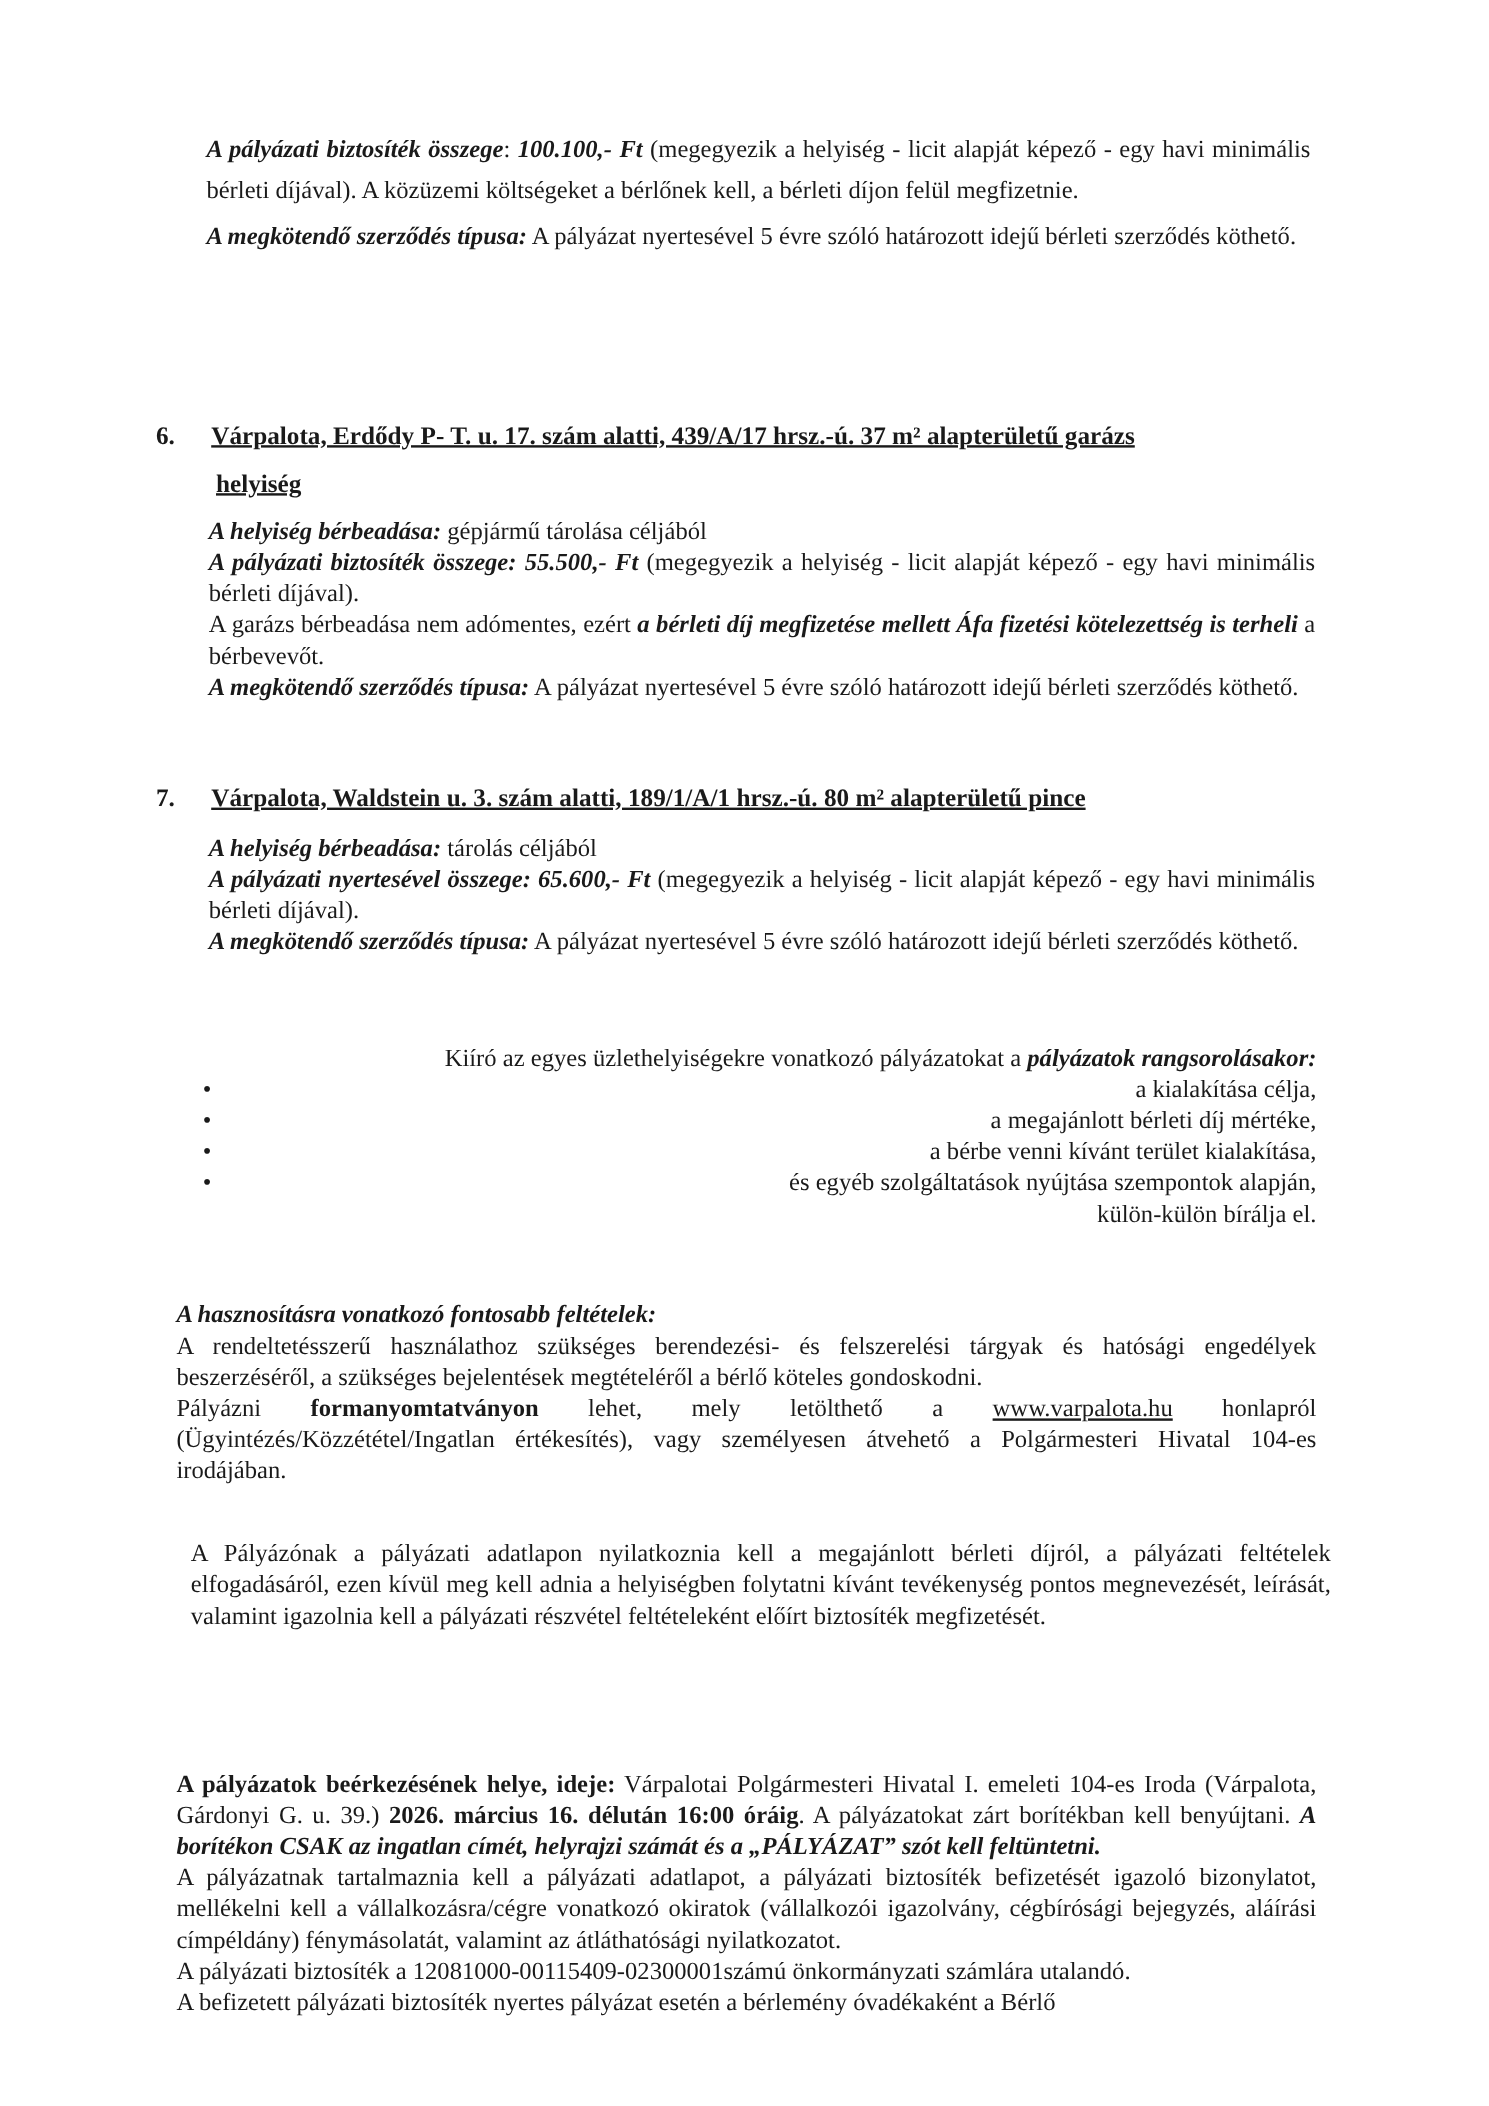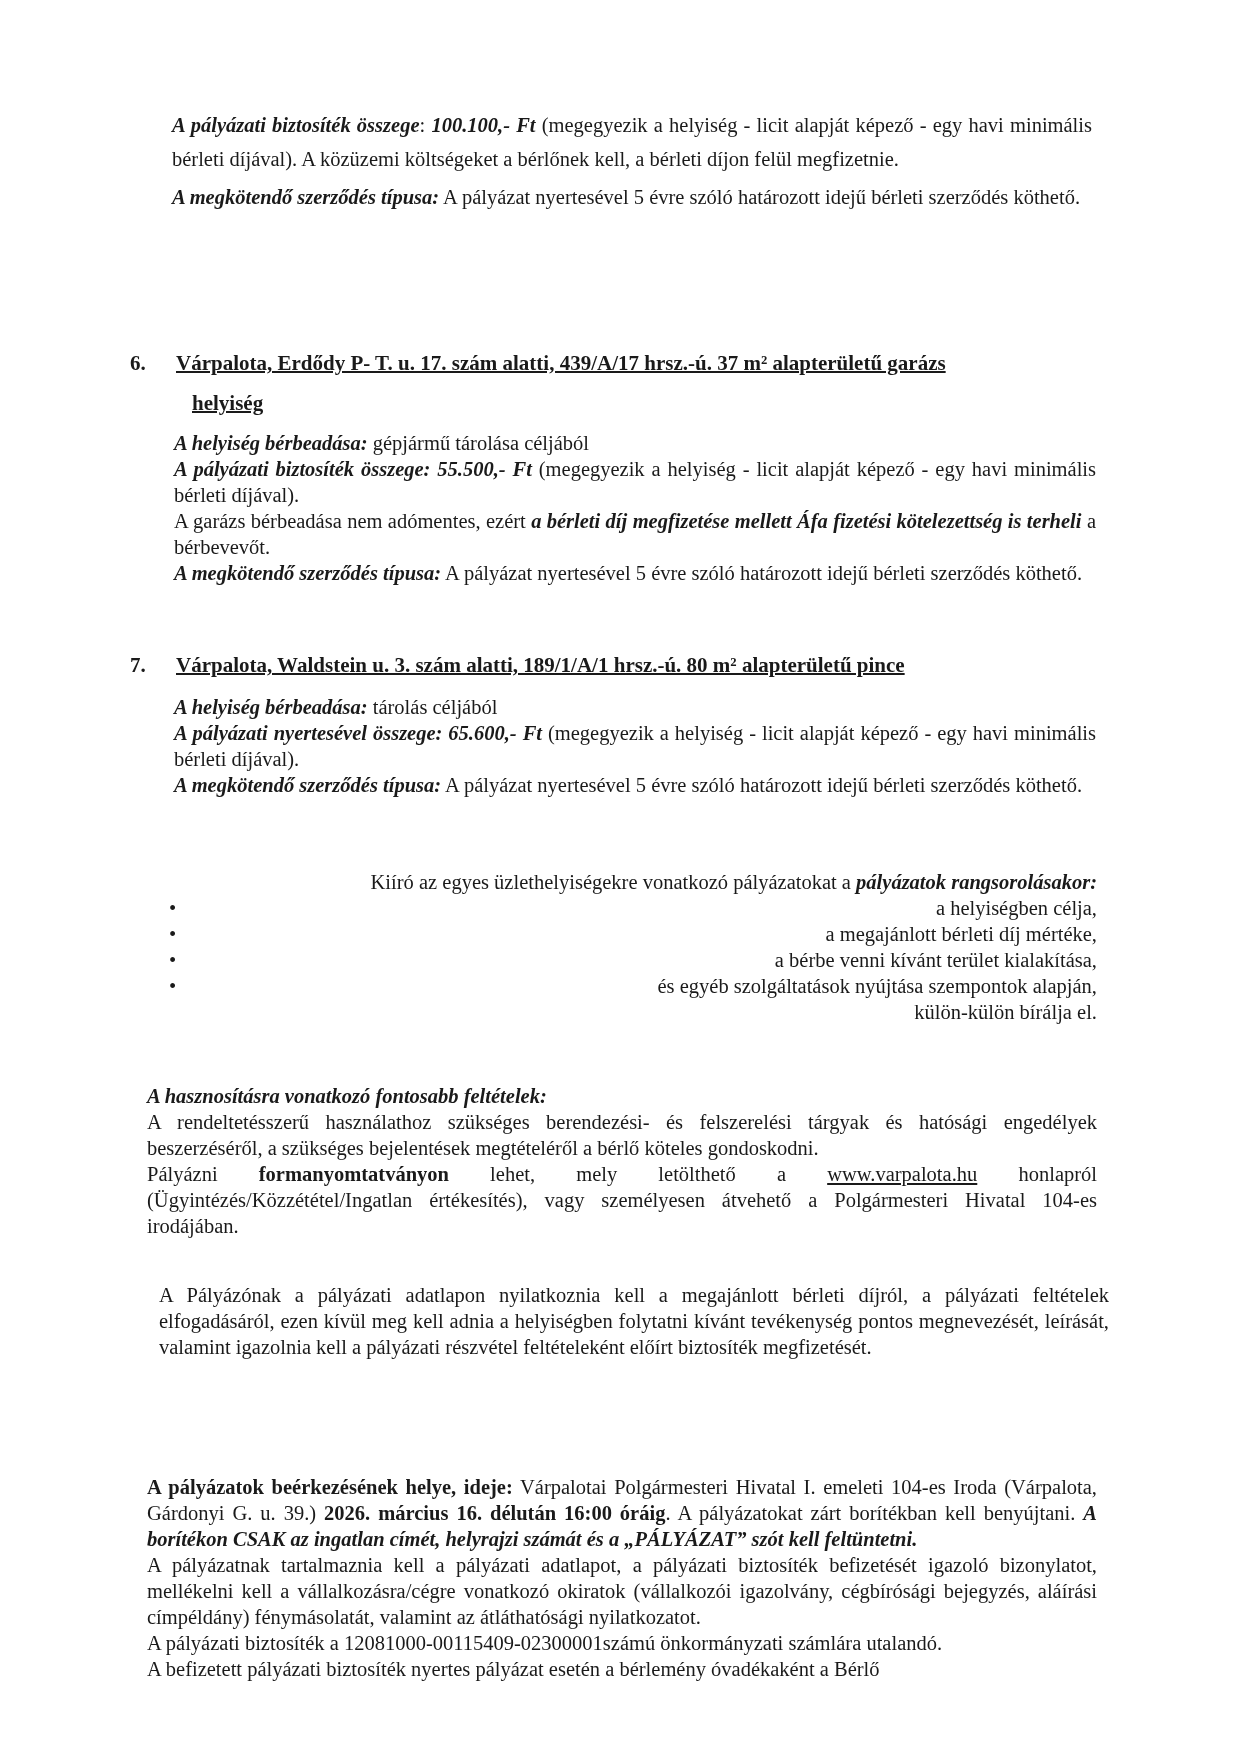--- a/index.html
+++ b/index.html
@@ -26,21 +26,21 @@
   <div class="blk wide" style="left:172px; top:80px; width:920px;margin-top:28px;">
     <span class="bi">A pályázati biztosíték összege</span><span>: </span><span class="bi">100.100,- Ft</span><span> (megegyezik a helyiség - licit alapját képező - egy havi minimális bérleti díjával). A közüzemi költségeket a bérlőnek kell, a bérleti díjon felül megfizetnie.</span>
   </div>
   <div class="blk wide" style="left:172px; top:180px; width:920px;">
     <span class="bi">A megkötendő szerződés típusa:</span><span> A pályázat nyertesével 5 évre szóló határozott idejű bérleti szerződés köthető.</span>
   </div>
 
   <div class="heading" style="left:130px; top:350px; width:980px;">
     <span class="num">6.</span><span class="title">Várpalota, Erdődy P- T. u. 17. szám alatti, 439/A/17 hrsz.-ú. 37 m² alapterületű garázs</span>
   </div>
-  <div class="heading" style="left:192px; top:390px;">
+  <div class="heading" style="left:180px; top:390px;">
     <span class="title">helyiség</span>
   </div>
   <div class="blk" style="left:174px; top:430px; width:922px;">
     <div><span class="bi">A helyiség bérbeadása:</span><span> gépjármű tárolása céljából</span></div>
     <div><span class="bi">A pályázati biztosíték összege: 55.500,- Ft</span><span> (megegyezik a helyiség - licit alapját képező - egy havi minimális bérleti díjával).</span></div>
     <div><span>A garázs bérbeadása nem adómentes, ezért </span><span class="bi">a bérleti díj megfizetése mellett Áfa fizetési kötelezettség is terheli</span><span> a bérbevevőt.</span></div>
     <div><span class="bi">A megkötendő szerződés típusa:</span><span> A pályázat nyertesével 5 évre szóló határozott idejű bérleti szerződés köthető.</span></div>
   </div>
 
   <div class="heading" style="left:130px; top:652px; width:980px;">
@@ -48,21 +48,21 @@
   </div>
   <div class="blk" style="left:174px; top:694px; width:922px;">
     <div><span class="bi">A helyiség bérbeadása:</span><span> tárolás céljából</span></div>
     <div><span class="bi">A pályázati nyertesével összege: 65.600,- Ft</span><span> (megegyezik a helyiség - licit alapját képező - egy havi minimális bérleti díjával).</span></div>
     <div><span class="bi">A megkötendő szerződés típusa:</span><span> A pályázat nyertesével 5 évre szóló határozott idejű bérleti szerződés köthető.</span></div>
   </div>
 
   <div class="blk" style="left:147px; top:869px; width:950px; text-align:right;">
     <div><span>Kiíró az egyes üzlethelyiségekre vonatkozó pályázatokat a </span><span class="bi">pályázatok rangsorolásakor:</span></div>
     <ul class="ul">
-      <li><span class="bullet">•</span><span>a helyiségben célja,</span></li>
+      <li><span class="bullet">•</span><span>a kialakítása célja,</span></li>
       <li><span class="bullet">•</span><span>a megajánlott bérleti díj mértéke,</span></li>
       <li><span class="bullet">•</span><span>a bérbe venni kívánt terület kialakítása,</span></li>
       <li><span class="bullet">•</span><span>és egyéb szolgáltatások nyújtása szempontok alapján,</span></li>
     </ul>
     <div>külön-külön bírálja el.</div>
   </div>
 
   <div class="blk" style="left:147px; top:1083px; width:950px;">
     <div class="bi">A hasznosításra vonatkozó fontosabb feltételek:</div>
     <div>A rendeltetésszerű használathoz szükséges berendezési- és felszerelési tárgyak és hatósági engedélyek beszerzéséről, a szükséges bejelentések megtételéről a bérlő köteles gondoskodni.</div>

